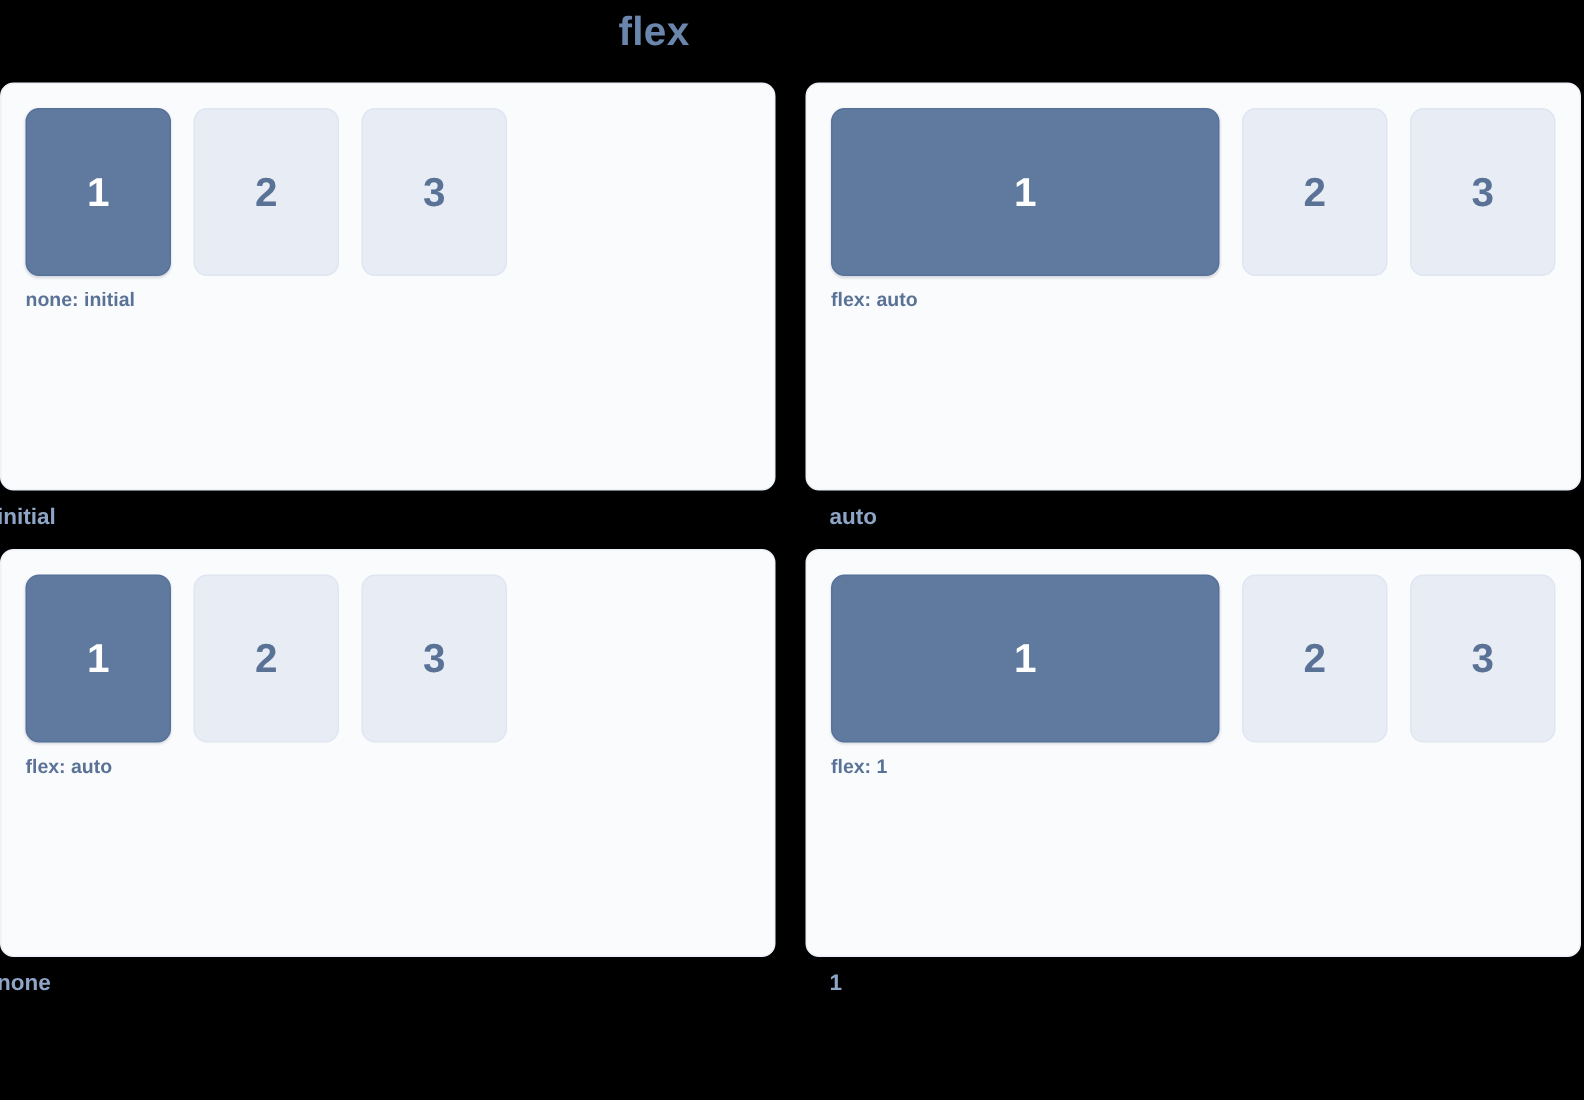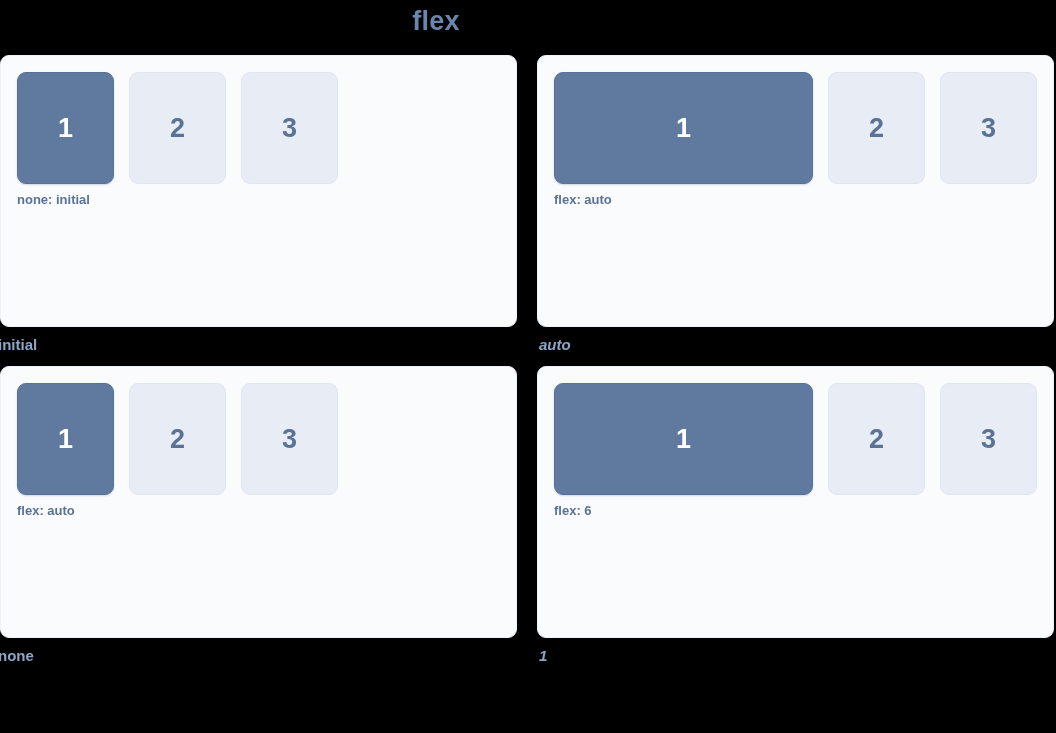--- a/index.html
+++ b/index.html
@@ -127,21 +127,21 @@
     position: absolute;
     top: 280px;
     left: 0px;
     font-size: 15px;
     font-weight: bold;
     color: #8da5c6;
     line-height: 20px;
     white-space: nowrap;
   }
   .demo-cell.col-left .panel-label  { left: -2px; }
-  .demo-cell.col-right .panel-label { left: 2px; font-style: italic; }
+  .demo-cell.col-right .panel-label { left: 16px; }
 </style>
 </head>
 <body>
 
 <div class="page">
 
   <div class="page-title">flex</div>
 
   <div class="demo-grid">
 
@@ -205,19 +205,19 @@
           <div class="flex-box primary">
             <span>1</span>
           </div>
           <div class="flex-box secondary">
             <span>2</span>
           </div>
           <div class="flex-box secondary">
             <span>3</span>
           </div>
         </div>
-        <div class="box-caption">flex: 6</div>
+        <div class="box-caption">flex: 1</div>
       </div>
       <div class="panel-label">1</div>
     </div>
 
   </div>
 </div>
 
 </body></html>

